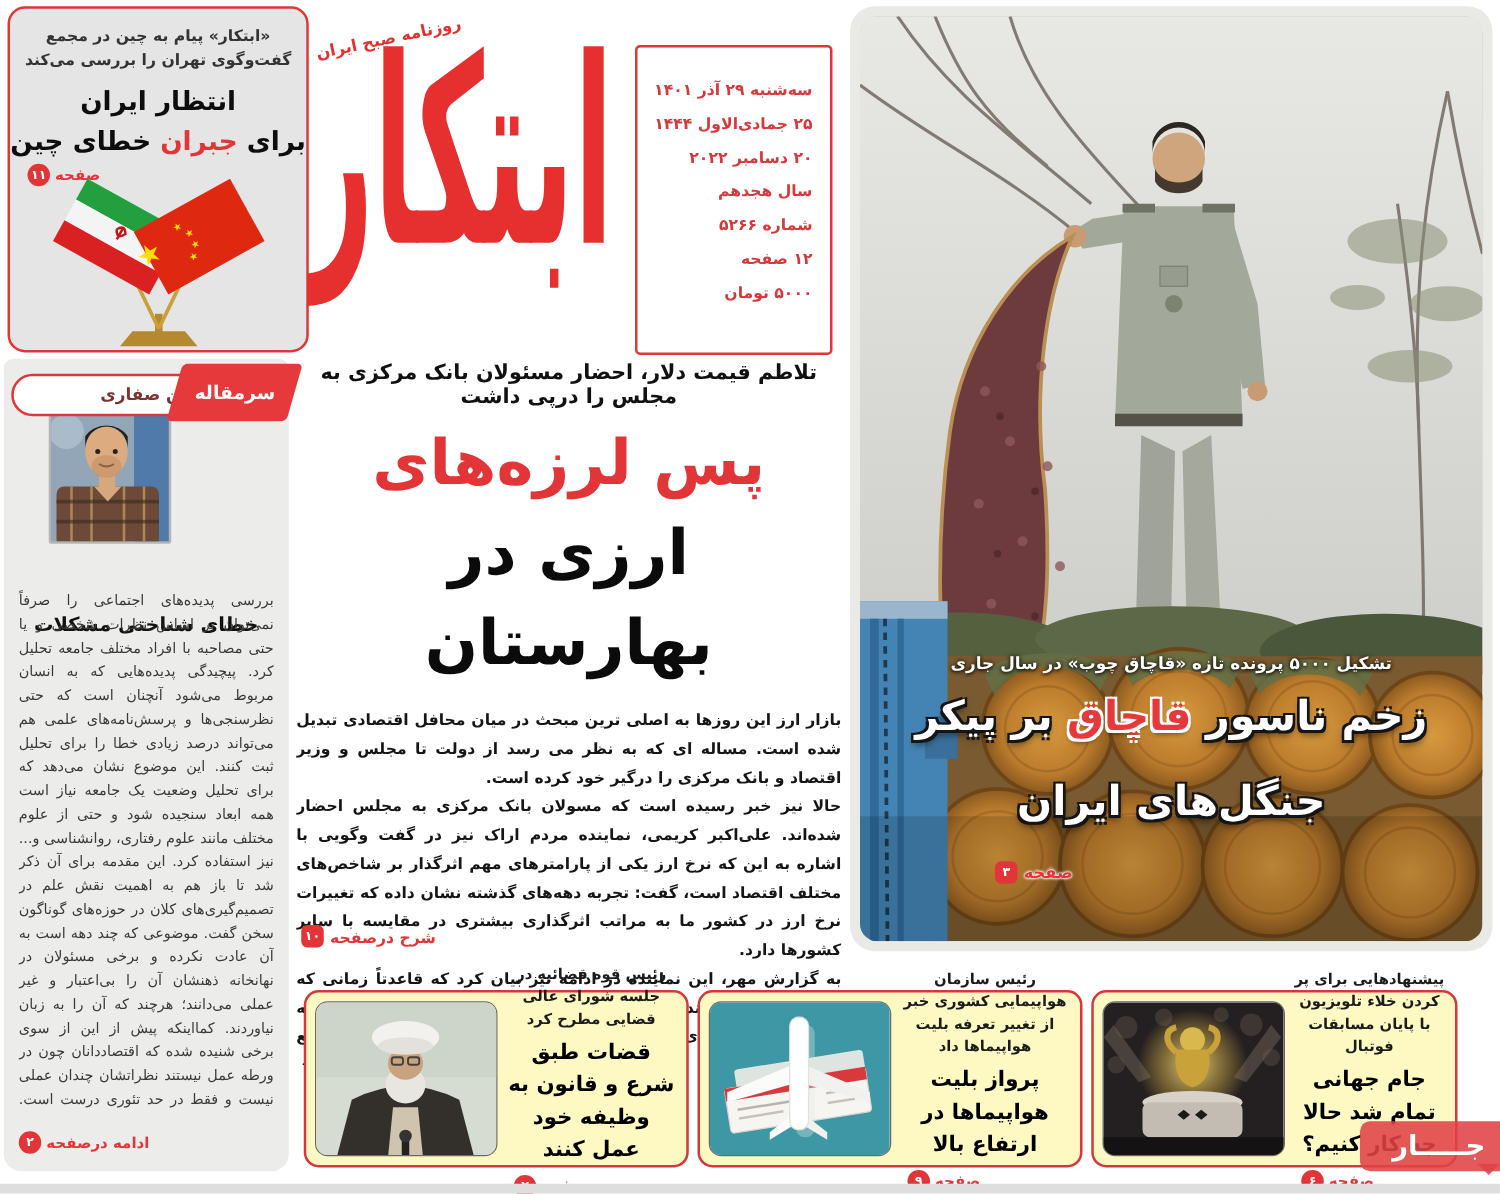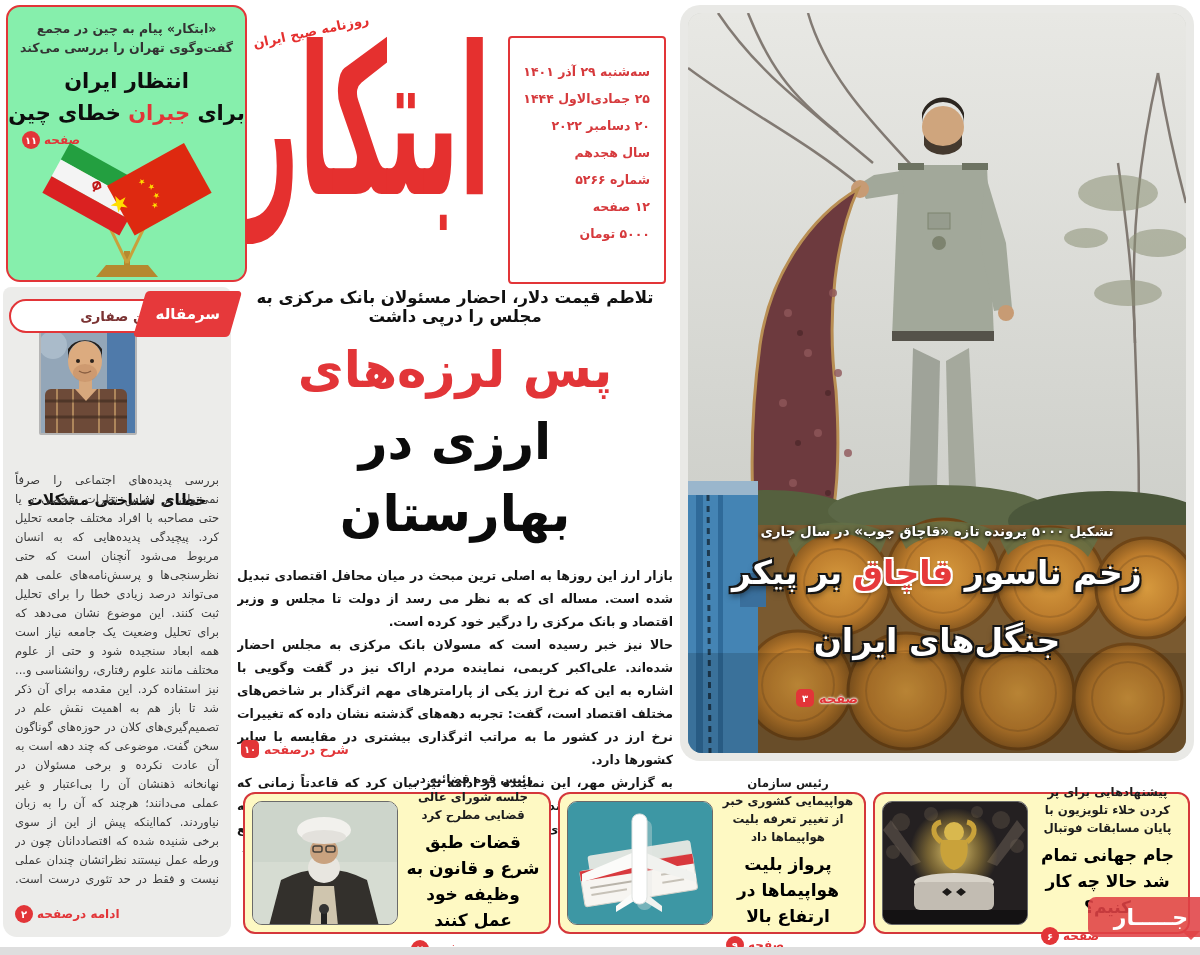--- a/index.html
+++ b/index.html
@@ -3,21 +3,21 @@
 <meta charset="utf-8">
 <style>
   * { margin:0; padding:0; box-sizing:border-box; }
   body { background:#ffffff; font-family:"DejaVu Sans", sans-serif; }
   .page { position:relative; width:1200px; height:955px; background:#fff; overflow:hidden; direction:rtl; }
 
   .red { color:#e23538; }
 
   
   .box-top-left { position:absolute; left:6px; top:5px; width:241px; height:277px;
-    border:2px solid #e23538; border-radius:14px; background:#86efac; overflow:hidden; }
+    border:2px solid #e23538; border-radius:14px; background:#e5e5e5; overflow:hidden; }
   .btl-kicker { margin:12px 10px 0; font-size:12.5px; font-weight:bold; color:#333;
     text-align:center; line-height:19px; }
   .btl-title { margin-top:8px; text-align:center; font-weight:bold; color:#0d0d0d;
     font-size:21px; line-height:32px; }
   .page-marker { position:absolute; left:14px; top:124px; display:flex; align-items:center;
     gap:4px; direction:rtl; }
   .pg-label { color:#e23538; font-size:12px; font-weight:bold; }
   .pg-badge { display:inline-flex; align-items:center; justify-content:center;
     width:18px; height:18px; border-radius:50%; background:#e23538; color:#fff;
     font-size:10px; font-weight:bold;text-align:center; }
@@ -406,21 +406,21 @@
     <div class="sb-text">
       <div class="sb-kicker">رئیس سازمان هواپیمایی کشوری خبر از تغییر تعرفه بلیت هواپیماها داد</div>
       <div class="sb-title">پرواز بلیت هواپیماها در ارتفاع بالا</div>
       <div class="sb-page">
         <span class="pg-label">صفحه</span>
         <span class="pg-badge">۹</span>
       </div>
     </div>
   </div>
 
-  <div class="story-box" style="left:873px; width:317px;">
+  <div class="story-box" style="left:873px; width:293px;">
     <div class="sb-img">
       <svg viewBox="0 0 146 124" width="146" height="124" preserveAspectRatio="none">
         <defs>
           <radialGradient id="glow" cx="0.5" cy="0.5" r="0.5">
             <stop offset="0" stop-color="#ecd27a"></stop>
               <stop offset="0.6" stop-color="#a98c3e" stop-opacity="0.6"></stop>
             <stop offset="1" stop-color="#a98c3e" stop-opacity="0"></stop>
           </radialGradient>
         </defs>
         <rect width="146" height="124" fill="#242021"></rect>

